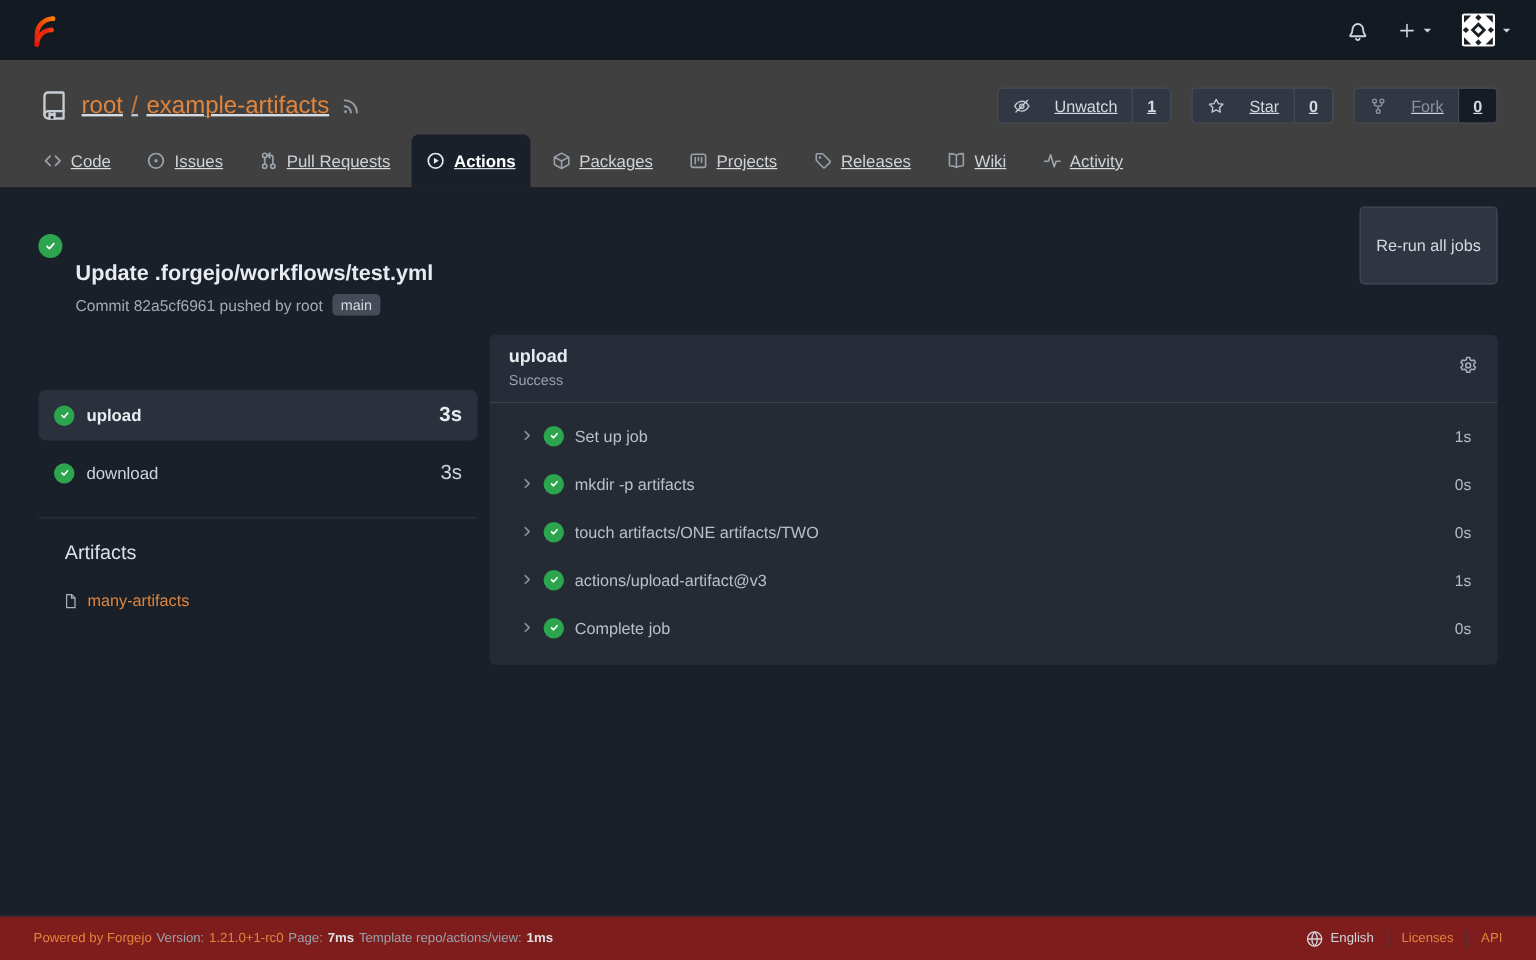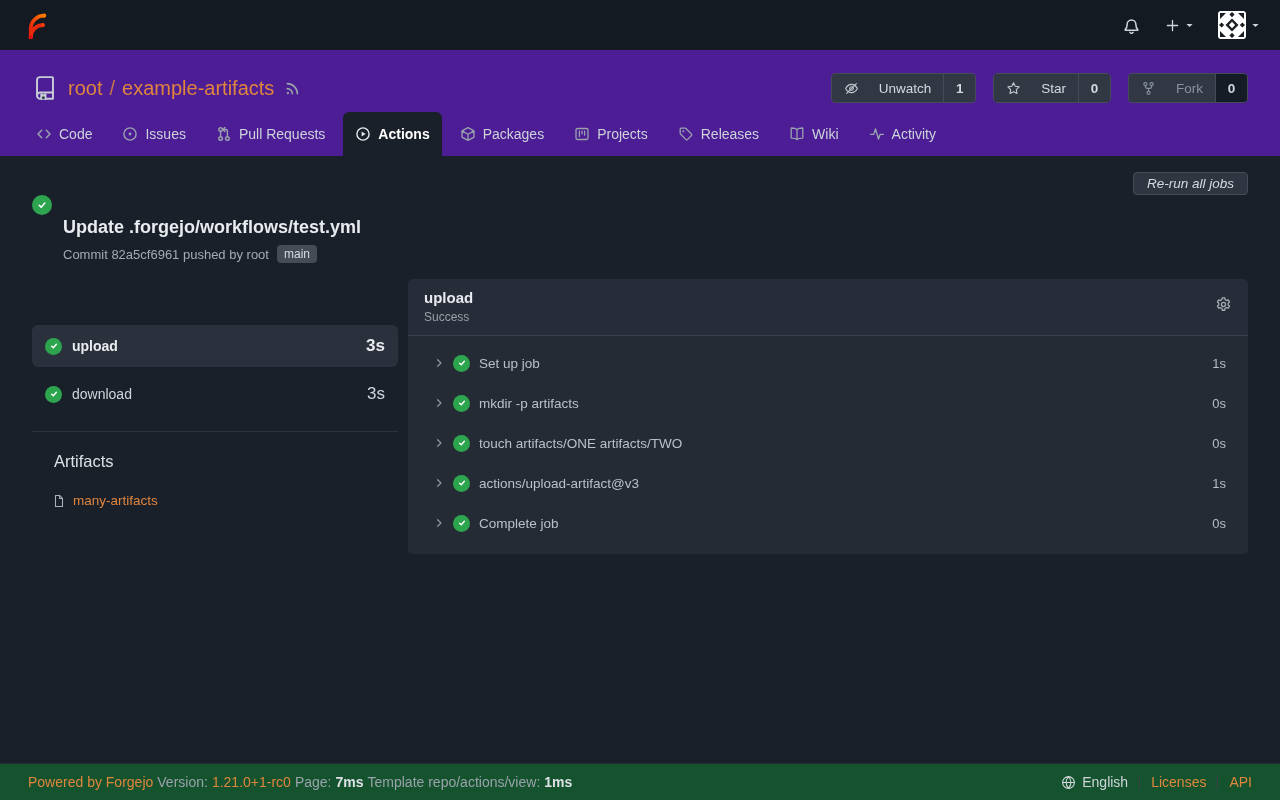--- a/index.html
+++ b/index.html
@@ -16,21 +16,21 @@
   .navbar { height: 50px; background: #141a22; display: flex; align-items: center; padding: 0 20px; flex-shrink: 0; }
   .logo { width: 31px; height: 31px; margin-right: 28px; }
   .nav-links { display: flex; gap: 35px; }
   .nav-link { font-size: 14.5px; color: #dbe1e7; cursor: pointer; }
   .nav-right { margin-left: auto; display: flex; align-items: center; gap: 24px; }
   .icon-btn { color: #cdd4db; cursor: pointer; display: flex; align-items: center; gap: 5px; }
   .caret { color: #cdd4db; }
   .avatar { width: 28px; height: 28px; border-radius: 3px; overflow: hidden; }
 
   
-  .repo-header { background: #4c1d95; padding-top: 18px; flex-shrink: 0; }
+  .repo-header { background: #404040; padding-top: 18px; flex-shrink: 0; text-decoration: underline; }
   .repo-title-row { display: flex; align-items: center; padding: 0 32px; height: 40px; }
   .repo-icon { color: #c6cdd5; margin-right: 10px; }
   .repo-title { font-size: 20px; display: flex; gap: 7px; align-items: center; }
   .repo-title .lnk { color: #e0853d; cursor: pointer; }
   .repo-title .sep { color: #e0853d; opacity: .85; }
   .rss-icon { color: #99a1ab; margin-left: 10px; cursor: pointer; }
   .repo-actions { margin-left: auto; display: flex; gap: 17px; }
   .seg-btn { display: flex; border: 1px solid #454c59; border-radius: 4px; overflow: hidden; height: 30px; font-size: 13.5px; color: #d3d9df; cursor: pointer; }
   .seg-label { display: flex; align-items: center; gap: 20px; padding: 0 12px; background: #313844; }
   .seg-label svg { color: #c2c9d1; }
@@ -48,21 +48,21 @@
 
   
   .page { flex: 1; padding: 16px 32px 0; display: flex; flex-direction: column; min-height: 0; }
   .run-header { display: flex; align-items: flex-start; }
   .title-row { display: flex; align-items: center; gap: 11px; }
   .check-circle { width: 17px; height: 17px; border-radius: 50%; background: #2da44e; display: flex; align-items: center; justify-content: center; flex-shrink: 0; }
   .check-circle.lg { width: 20px; height: 20px; }
   .run-title { font-size: 18px; font-weight: 700; color: #e8ebef; margin-top: 45px; }
   .commit-line { margin: 7px 0 0 31px; font-size: 13px; color: #a2aab4; display: flex; align-items: center; gap: 8px; }
   .branch-badge { background: #454c57; color: #d6dae0; font-size: 12px; padding: 2px 7px; border-radius: 4px; cursor: pointer; }
-  .rerun-btn { margin-left: auto; background: #2f3641; border: 1px solid #454c59; color: #d5dae0; font-size: 13.5px; padding: 3px 13px; border-radius: 4px; cursor: pointer; font-style: italic; }
+  .rerun-btn { margin-left: auto; background: #2f3641; border: 1px solid #454c59; color: #d5dae0; font-size: 13.5px; padding: 24px 13px; border-radius: 4px; cursor: pointer; }
 
   .columns { display: flex; gap: 10px; margin-top: 16px; align-items: center; }
   .sidebar { width: 366px; flex-shrink: 0; }
   .job-row { display: flex; align-items: center; gap: 10px; height: 42px; padding: 0 13px; border-radius: 6px; font-size: 14px; color: #ced5dc; cursor: pointer; margin-bottom: 6px; }
   .job-row.selected { background: #2a313c; font-weight: 700; color: #e9ecef; }
   .job-row .duration { margin-left: auto; font-size: 17px; }
   .sidebar-divider { border-top: 1px solid #2b323d; margin-top: 16px; }
   .artifacts-title { font-size: 16.5px; color: #dde1e6; margin: 20px 0 0 22px; font-weight: 400; }
   .artifact-item { display: flex; align-items: center; gap: 7px; margin: 22px 0 0 20px; font-size: 13.5px; color: #e0853d; cursor: pointer; }
   .artifact-item svg { color: #aab1ba; }
@@ -72,21 +72,21 @@
   .panel-name { font-size: 15px; font-weight: 700; color: #e7eaee; }
   .panel-status { font-size: 12px; color: #99a1ab; margin-top: 4px; }
   .gear-btn { margin-left: auto; color: #a6adb7; margin-top: 7px; cursor: pointer; }
   .steps { padding: 7px 0 11px; }
   .step-row { display: flex; align-items: center; height: 40px; padding: 0 22px 0 25px; font-size: 13.5px; color: #b9c0c9; cursor: pointer; }
   .step-row .chev { color: #8d949e; margin-right: 8px; display: flex; }
   .step-row .check-circle { margin-right: 9px; }
   .step-row .duration { margin-left: auto; font-size: 13px; color: #b6bdc6; }
 
   
-  .footer { height: 37px; background: #14532d; border-top: 1px solid #262d38; display: flex; align-items: center; padding: 0 28px; font-size: 14px; color: #9aa2ac; flex-shrink: 0; margin-top: auto; }
+  .footer { height: 37px; background: #7f1d1d; border-top: 1px solid #262d38; display: flex; align-items: center; padding: 0 28px; font-size: 11px; color: #9aa2ac; flex-shrink: 0; margin-top: auto; }
   .footer-left { display: flex; align-items: center; gap: 4px; white-space: nowrap; }
   .footer-right { margin-left: auto; display: flex; align-items: center; gap: 11px; }
   .fo { color: #e0853d; cursor: pointer; }
   .fw { color: #dde1e6; font-weight: 700; }
   .lang { display: flex; align-items: center; gap: 6px; color: #cfd5db; cursor: pointer; }
   .vsep { width: 1px; height: 15px; background: #3a414c; }
 </style>
 </head>
 <body>
 

